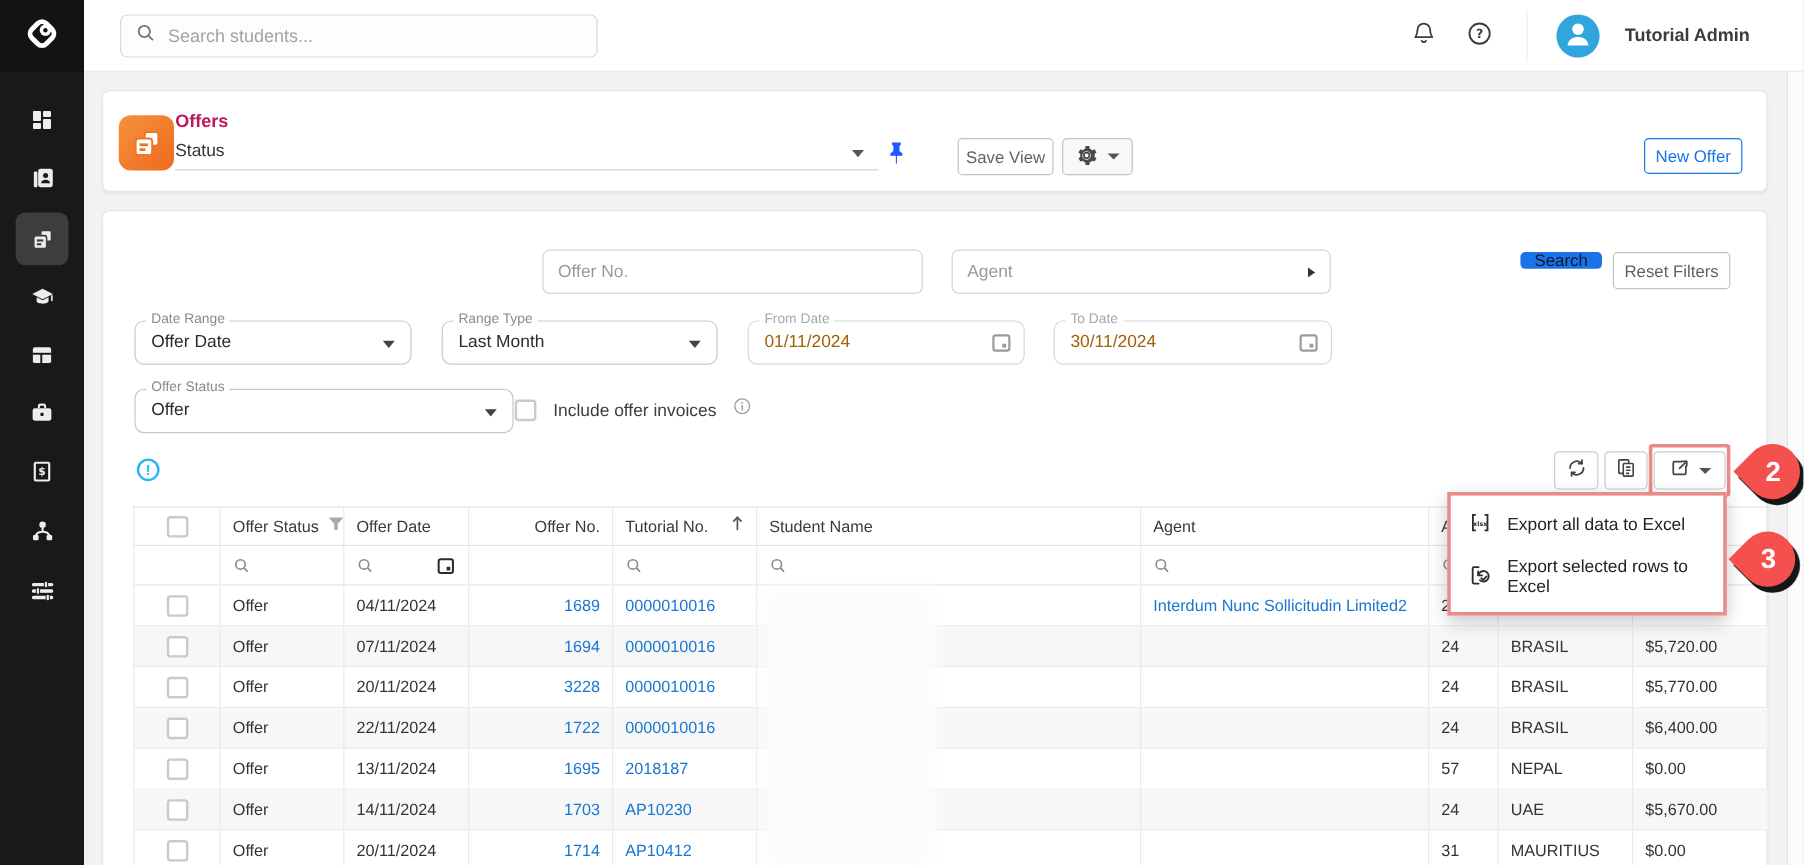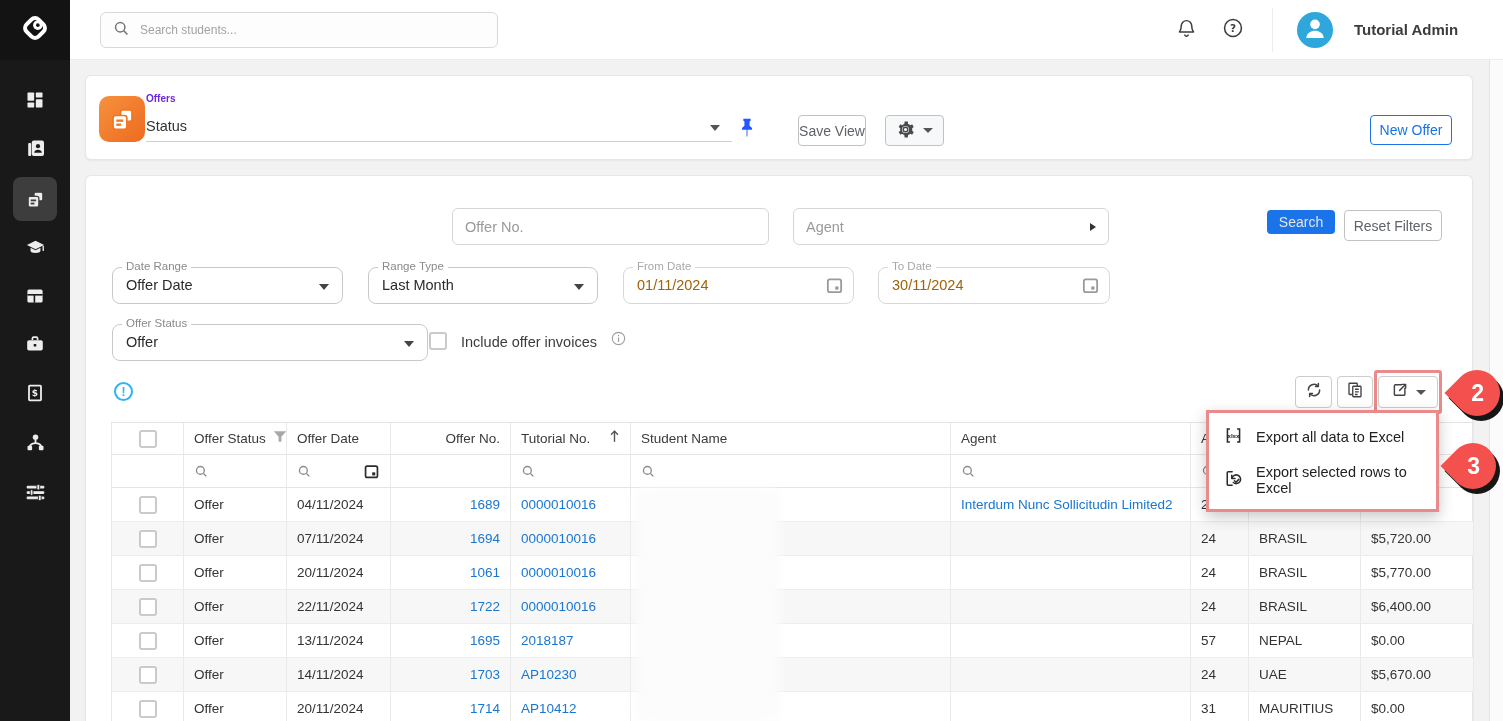--- a/index.html
+++ b/index.html
@@ -10,49 +10,49 @@
   }
   
   .sidebar { position:absolute; left:0; top:0; width:70px; height:721px; background:#191919; z-index:40; }
   .logo-block { height:60px; display:flex; align-items:center; justify-content:center; background:#131313; }
   .nav-item { position:absolute; left:13px; width:44px; height:44px; border-radius:8px; display:flex; align-items:center; justify-content:center; --knock:#191919; }
   .nav-item.active { background:#3d3d3d; --knock:#3d3d3d; }
   .nav-item svg { display:block; }
   
   .topbar { position:absolute; left:70px; top:0; width:1433px; height:60px; background:#fff; border-bottom:1px solid #ececec; z-index:30; }
   .tb-search { position:absolute; left:30px; top:12px; width:398px; height:36px; border:1px solid #d9d9d9; border-radius:6px; background:#fdfdfd; display:flex; align-items:center; padding:0 12px; gap:10px; }
-  .tb-search input { border:0; outline:0; background:transparent; font-size:12px; color:#000000; width:100%; font-family:inherit; }
+  .tb-search input { border:0; outline:0; background:transparent; font-size:15px; color:#000000; width:100%; font-family:inherit; }
   .tb-search input::placeholder { color:#a3a3a3; }
   .tb-icon { position:absolute; top:18px; width:24px; height:24px; display:flex; align-items:center; justify-content:center; }
   .tb-divider { position:absolute; left:1202px; top:8px; width:1px; height:44px; background:#ededed; }
   .avatar { position:absolute; left:1227px; top:12px; width:36px; height:36px; border-radius:50%; background:#2fa7dc; display:flex; align-items:center; justify-content:center; }
   .user-name { position:absolute; left:1284px; top:21px; font-size:15px; font-weight:700; color:#3c3c3c; }
   
   .card { position:absolute; background:#fff; border:1px solid #e6e6e6; border-radius:6px; box-shadow:0 1px 2px rgba(0,0,0,.05); }
   .card1 { left:85px; top:75px; width:1388px; height:85px; }
   .card2 { left:85px; top:175px; width:1388px; height:546px; border-radius:6px 6px 0 0; border-bottom:none; }
   
   .module-icon { position:absolute; left:13px; top:20px; width:46px; height:46px; border-radius:10px; background:linear-gradient(135deg,#f6913e,#ee6a1f); display:flex; align-items:center; justify-content:center; --knock:#f1761f; }
-  .page-title { position:absolute; left:60px; top:17px; font-size:10px; font-weight:700; color:#6d28d9; }
+  .page-title { position:absolute; left:60px; top:17px; font-size:15px; font-weight:700; color:#be185d; }
   .view-select { position:absolute; left:60px; top:38px; width:586px; height:28px; border-bottom:1px solid #cfcfcf; cursor:pointer; }
   .view-select .val { position:absolute; left:0; top:4px; font-size:14.5px; color:#333; }
   .caret-down { width:0; height:0; border-left:5px solid transparent; border-right:5px solid transparent; border-top:6px solid #555; }
   .view-select .caret-down { position:absolute; right:12px; top:11px; }
   .pin-btn { position:absolute; left:650px; top:40px; width:22px; height:24px; }
   .btn { display:flex; align-items:center; justify-content:center; border-radius:4px; font-size:14px; cursor:pointer; background:#fff; }
   .btn-outline { border:1px solid #c2c2c2; color:#5f6368; }
-  .save-view-btn { position:absolute; left:712px; top:39px; width:68px; height:31px; }
+  .save-view-btn { position:absolute; left:712px; top:39px; width:80px; height:31px; }
   .gear-btn { position:absolute; left:799px; top:39px; width:59px; height:31px; gap:8px; background:#f7f8f9; }
   .new-offer-btn { position:absolute; left:1284px; top:39px; width:82px; height:30px; border:1px solid #1a73e8; color:#1a73e8; }
   
   .f-input { position:absolute; height:37px; border:1px solid #d6d6d6; border-radius:6px; background:#fff; display:flex; align-items:center; padding:0 12px; }
   .f-input input { border:0; outline:0; width:100%; font-size:14.5px; color:#444; font-family:inherit; background:transparent; }
   .f-input input::placeholder { color:#9a9a9a; }
   .agent-caret { width:0; height:0; border-top:4.5px solid transparent; border-bottom:4.5px solid transparent; border-left:6px solid #333; }
-  .search-btn { position:absolute; left:1181px; top:34px; width:68px; height:24px; background:#1a73e8; color:#e5e5e5; border:none; }
+  .search-btn { position:absolute; left:1181px; top:34px; width:68px; height:14px; background:#1a73e8; color:#0f172a; border:none; }
   .reset-btn { position:absolute; left:1258px; top:34px; width:98px; height:31px; }
   .mfield { position:absolute; height:37px; border:1px solid #c9c9c9; border-radius:8px; background:#fff;text-align:right; }
   .mfield .mlabel { position:absolute; top:-8px; left:9px; background:#fff; padding:0 4px; font-size:11.5px; color:#8a8a8a; white-space:nowrap; }
   .mfield .mval { position:absolute; left:13px; top:9px; font-size:14.5px; color:#2b2b2b; }
   .mfield .caret-down { position:absolute; right:13px; top:16px; border-top-color:#444; }
   .mfield .cal-ic { position:absolute; right:9px; top:8px; }
   .mfield.disabled { border-color:#d8d8d8; }
   .mfield.disabled .mval { color:#a16207; }
   .mfield.disabled .mlabel { color:#a8a8a8; }
   .cb { display:inline-block; width:18px; height:18px; border:2px solid #cacaca; border-radius:3px; background:#fff; }
@@ -455,21 +455,21 @@
             <div class="td c7">24</div>
             <div class="td c8">BRASIL</div>
             <div class="td c9">$5,720.00</div>
           </div>
           <div class="trow">
             <div class="td c0">
               <span class="cb"></span>
             </div>
             <div class="td c1">Offer</div>
             <div class="td c2">20/11/2024</div>
-            <div class="td c3"><span class="link">1061</span></div>
+            <div class="td c3"><span class="link">3228</span></div>
             <div class="td c4"><span class="link">0000010016</span></div>
             <div class="td c5"></div>
             <div class="td c6"></div>
             <div class="td c7">24</div>
             <div class="td c8">BRASIL</div>
             <div class="td c9">$5,770.00</div>
           </div>
           <div class="trow alt">
             <div class="td c0">
               <span class="cb"></span>

